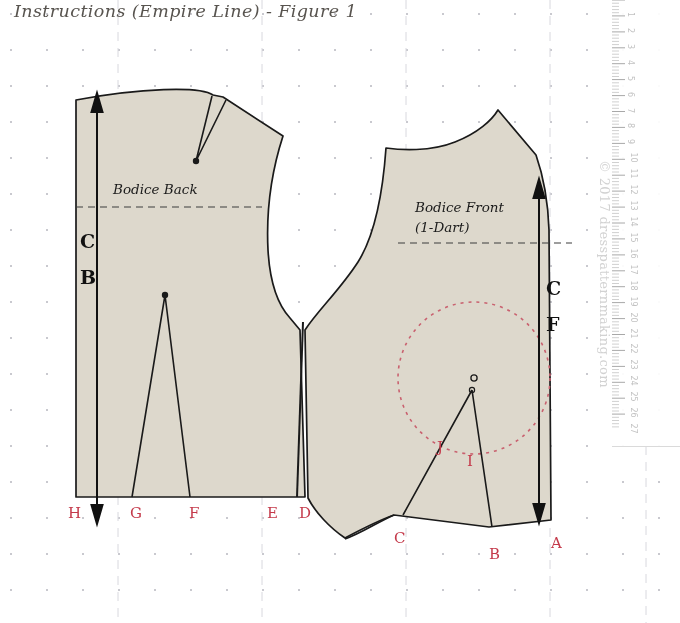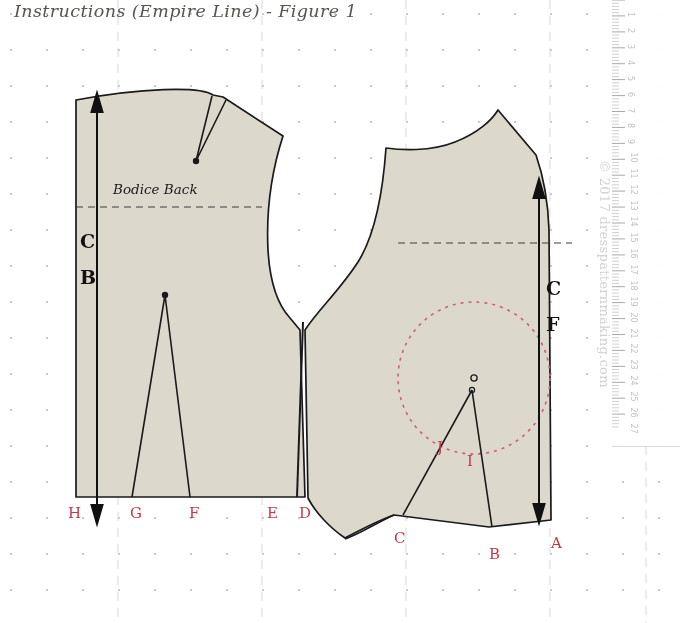--- a/index.html
+++ b/index.html
@@ -167,20 +167,22 @@
     <g stroke="#111111" stroke-width="2" fill="#111111">
       <line x1="539" y1="190" x2="539" y2="513"></line>
       <polygon points="539,179 533.5,198 544.5,198"></polygon>
       <polygon points="539,523 533.5,504 544.5,504"></polygon>
     </g>
 
   </svg>
 
   <div class="pattern-label" style="left:113px; top:180px;font-style:italic;">Bodice Back</div>
 
+  <div class="pattern-label" style="left:415px; top:198px;">Bodice Front
+(1-Dart)</div>
 
   <div class="cb-letter" style="left:80px; top:230px;">C</div>
   <div class="cb-letter" style="left:80px; top:266px;">B</div>
 
   <div class="cb-letter" style="left:546px; top:277px;">C</div>
   <div class="cb-letter" style="left:546px; top:313px;">F</div>
 
   <div id="markers">
       <div class="pt-letter" style="left: 68px; top: 504px;">H</div>
       <div class="pt-letter" style="left: 130px; top: 504px;">G</div>

